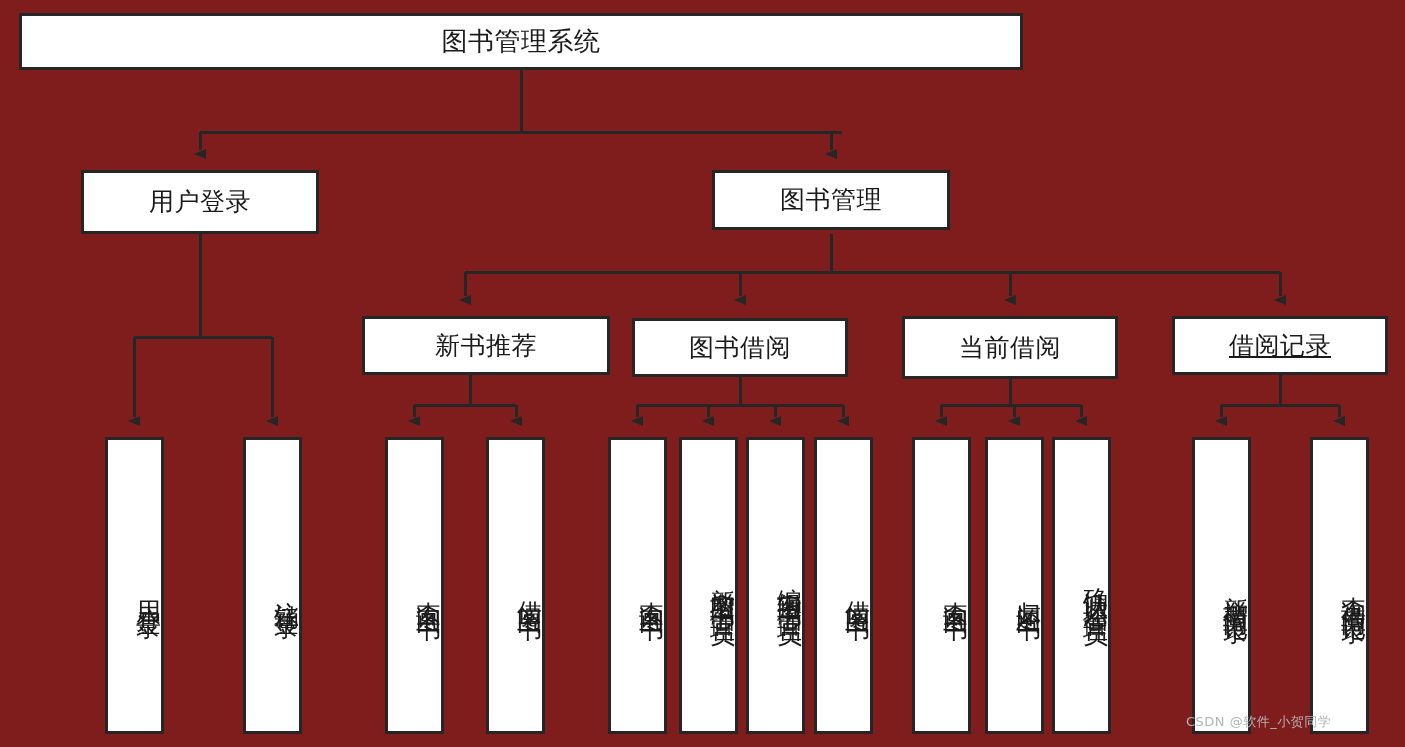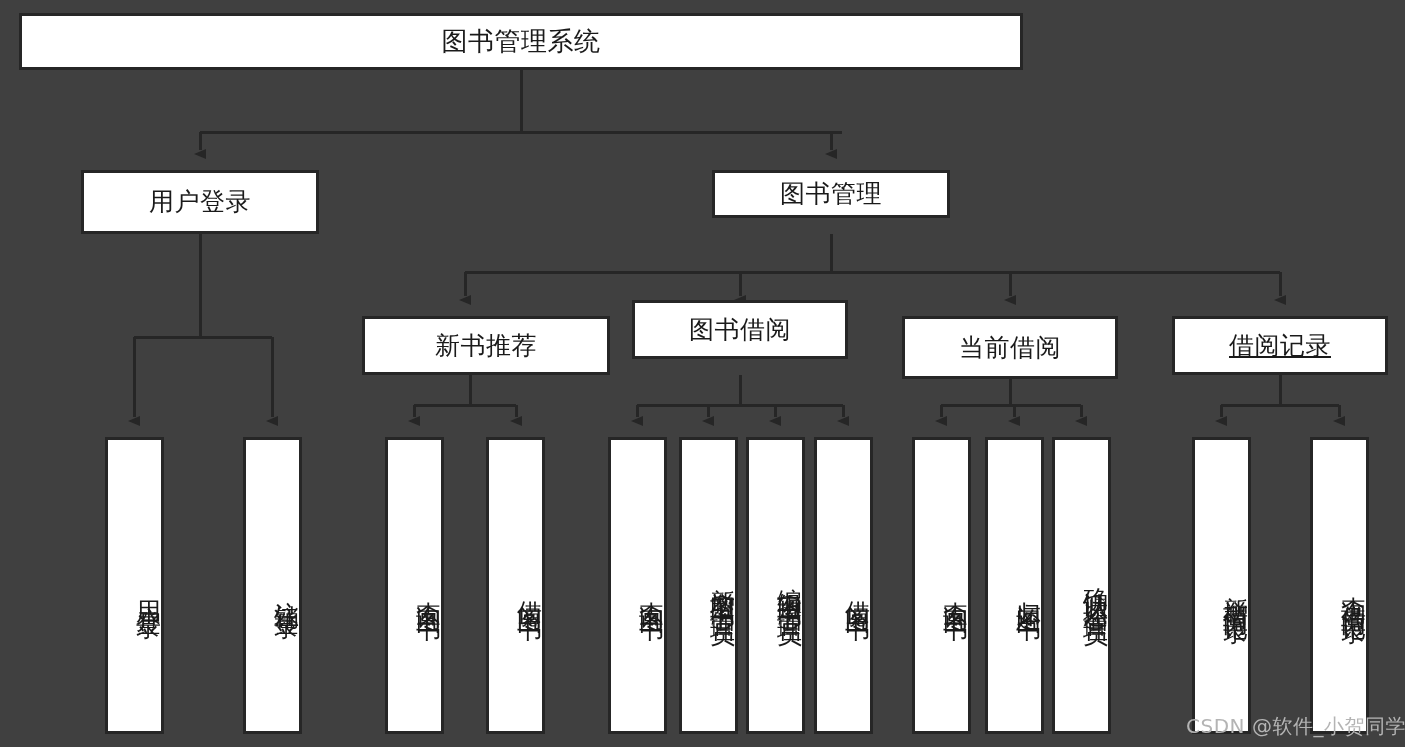--- a/index.html
+++ b/index.html
@@ -8,21 +8,21 @@
     padding: 0;
     background: #ffffff;
   }
   body {
     font-family: "DejaVu Sans", "Liberation Sans", sans-serif;
   }
   #canvas {
     position: relative;
     width: 1405px;
     height: 747px;
-    background: #404040;
+    background: #7f1d1d;
     overflow: hidden;
   }
   #wires {
     position: absolute;
     left: 0;
     top: 0;
     width: 1405px;
     height: 747px;
     pointer-events: none;
   }
@@ -59,21 +59,21 @@
   .node.v-node .vtext {
     writing-mode: vertical-rl;
     text-orientation: upright;
     display: block;
     max-height: 100%;
   }
   .watermark {
     position: absolute;
     left: 1186px;
     top: 713px;
-    font-size: 20px;
+    font-size: 13px;
     color: #b4b4b4;
     white-space: nowrap;
     z-index: 3;
     letter-spacing: 0.5px;
   }
 </style>
 </head>
 <body>
 
 <div id="canvas">
@@ -129,28 +129,28 @@
     </g>
   </svg>
 
   <div class="node h-node root" style="left:19px; top:13px; width:1004px; height:57px;">
     <span>图书管理系统</span>
   </div>
 
   <div class="node h-node" style="left:81px; top:170px; width:238px; height:64px;">
     <span>用户登录</span>
   </div>
-  <div class="node h-node" style="left:712px; top:170px; width:238px; height:48px;">
+  <div class="node h-node" style="left:712px; top:170px; width:238px; height:60px;">
     <span>图书管理</span>
   </div>
 
   <div class="node h-node" style="left:362px; top:316px; width:248px; height:59px;">
     <span>新书推荐</span>
   </div>
-  <div class="node h-node" style="left:632px; top:300px; width:216px; height:59px;">
+  <div class="node h-node" style="left:632px; top:318px; width:216px; height:59px;">
     <span>图书借阅</span>
   </div>
   <div class="node h-node" style="left:902px; top:316px; width:216px; height:63px;">
     <span>当前借阅</span>
   </div>
   <div class="node h-node" style="left:1172px; top:316px; width:216px; height:59px;text-decoration:underline;">
     <span>借阅记录</span>
   </div>
 
   <div class="node v-node" style="left:105px; top:437px; width:59px; height:297px;">

